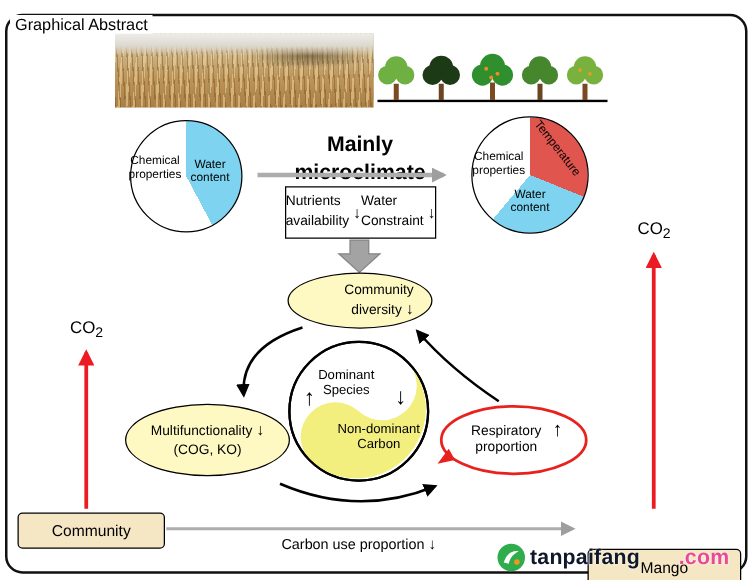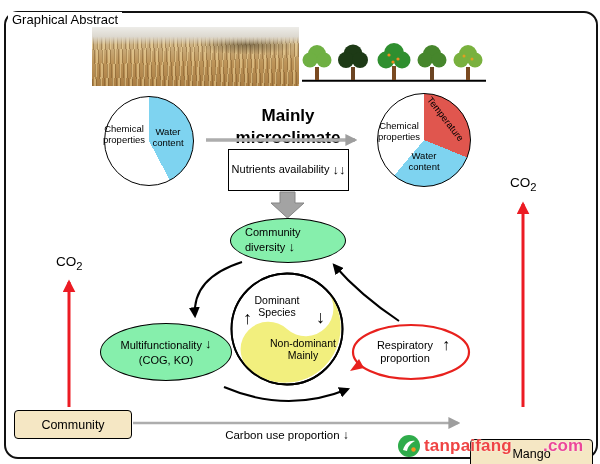--- a/index.html
+++ b/index.html
@@ -25,22 +25,22 @@
   #pl-water{left:147px;top:127px;width:42px;}
   #pr-chem{left:374px;top:121px;width:50px;}
   #pr-water{left:401px;top:151px;width:46px;}
   #pr-temp{left:413px;top:114px;width:64px;transform:rotate(52deg);}
   #microclimate{left:210px;top:105px;width:156px;text-align:center;font-size:17px;font-weight:bold;line-height:1.3;}
   #constraints{left:228px;top:149px;width:119px;height:40px;border:1.6px solid #000;background:#fff;
     display:flex;align-items:center;justify-content:center;font-size:11px;line-height:1.45;z-index:2;}
   .row{display:flex;align-items:center;gap:3px;}
   .barrow{font-weight:900;font-size:13px;}
   .bigarrow{font-weight:900;font-size:18px;}
-  .ell{border:1.6px solid #000;border-radius:50%;background:#86efac;box-sizing:border-box;
-    display:flex;align-items:center;justify-content:center;text-align:left;}
+  .ell{border:1.6px solid #000;border-radius:50%;background:#fef9c3;box-sizing:border-box;
+    display:flex;align-items:center;justify-content:center;text-align:right;}
   #community{left:230px;top:218px;width:116px;height:45px;font-size:11px;line-height:1.2;z-index:2;}
   #community .wrap{width:86px;}
   #multi{left:100px;top:323px;width:132px;height:58px;font-size:11px;flex-direction:column;line-height:1.3;z-index:2;}
   #yinyang{left:230px;top:272px;z-index:1;}
   #dominant{left:246px;top:294px;width:62px;font-size:10.5px;line-height:1.15;text-align:center;z-index:2;}
   #nondominant{left:265px;top:337px;width:76px;font-size:10.5px;line-height:1.15;text-align:center;z-index:2;}
   #dom-arrow{left:243px;top:308px;z-index:2;}
   #nondom-arrow{left:316px;top:307px;z-index:2;}
   #resp-text{left:366px;top:339px;width:78px;font-size:11px;line-height:1.2;text-align:center;z-index:2;}
   #resp-arrow{left:442px;top:336px;font-size:16px;font-weight:900;z-index:2;}
@@ -49,21 +49,21 @@
   #co2-right{left:510px;top:175px;}
   .tanbox{background:#F5E7C4;border:1.6px solid #000;border-radius:4px;
     display:flex;align-items:center;justify-content:center;font-size:12.5px;z-index:2;}
   #grassland{left:14px;top:410px;width:116px;height:27px;}
   #mango{left:470px;top:410px;width:121px;height:27px;margin-top:29px;}
   #carbon{left:197px;top:428px;width:180px;text-align:center;font-size:11.5px;z-index:2;}
   #carbon .barrow{font-size:12px;}
   #overlay{left:0;top:0;z-index:1;pointer-events:none;}
   #watermark{left:397px;top:434px;display:flex;align-items:center;gap:3px;z-index:4;}
   #wm-text{font-size:17px;font-weight:bold;letter-spacing:.2px;}
-  #wm-brand{color:#ef4444;text-shadow:0 0 2px #fff;text-align:right;}
+  #wm-brand{color:#0f172a;text-shadow:0 0 2px #fff;text-align:right;}
   #wm-tld{color:#ec4899;text-shadow:0 0 2px #fff;padding-left:31px;}
 </style>
 </head>
 <body>
 
 <div id="frame" class="abs"></div>
 <div id="title" class="abs">Graphical Abstract</div>
 
 <div id="photo" class="abs"></div>
 
@@ -118,20 +118,21 @@
 <div id="microclimate" class="abs">
   <div>Mainly microclimate change</div>
 </div>
 
 <div id="constraints" class="abs">
   <div class="row">
     <span>Nutrients availability</span>
     <span class="barrow">↓</span>
   </div>
   <div class="row">
+    <span>Water Constraint</span>
     <span class="barrow">↓</span>
   </div>
 </div>
 
 <svg id="overlay" class="abs" width="600" height="464" viewBox="0 0 600 464">
   <defs>
     <marker id="ah-gray" viewBox="0 0 10 10" markerWidth="12" markerHeight="12" refX="8" refY="5" orient="auto" markerUnits="userSpaceOnUse">
         <path d="M0,0 L10,5 L0,10 Z" fill="#9e9e9e"></path>
       </marker>
     <marker id="ah-red" viewBox="0 0 10 10" markerWidth="13" markerHeight="13" refX="8" refY="5" orient="auto" markerUnits="userSpaceOnUse">
@@ -161,21 +162,21 @@
 </div>
 
 <svg id="yinyang" class="abs" width="114" height="114" viewBox="0 0 114 114">
   <circle cx="57" cy="57" r="55.5" fill="#fff" stroke="#000" stroke-width="1.8"></circle>
   <path d="M96.2,17.8 A55.5,55.5 0 0 1 17.8,96.2 A27.75,27.75 0 0 1 57,57 A27.75,27.75 0 0 0 96.2,17.8 Z" fill="#F2EF7E"></path>
   <circle cx="57" cy="57" r="55.5" fill="none" stroke="#000" stroke-width="1.8"></circle>
 </svg>
 <div id="dominant" class="abs">Dominant Species</div>
 <div id="dom-arrow" class="abs bigarrow">↑</div>
 <div id="nondom-arrow" class="abs bigarrow">↓</div>
-<div id="nondominant" class="abs">Non-dominant Mainly</div>
+<div id="nondominant" class="abs">Non-dominant Carbon</div>
 
 <div id="multi" class="abs ell">
   <div class="row">
     <span>Multifunctionality</span>
     <span class="barrow">↓</span>
   </div>
   <div>(COG, KO)</div>
 </div>
 
 <div id="resp-text" class="abs">Respiratory proportion</div>

